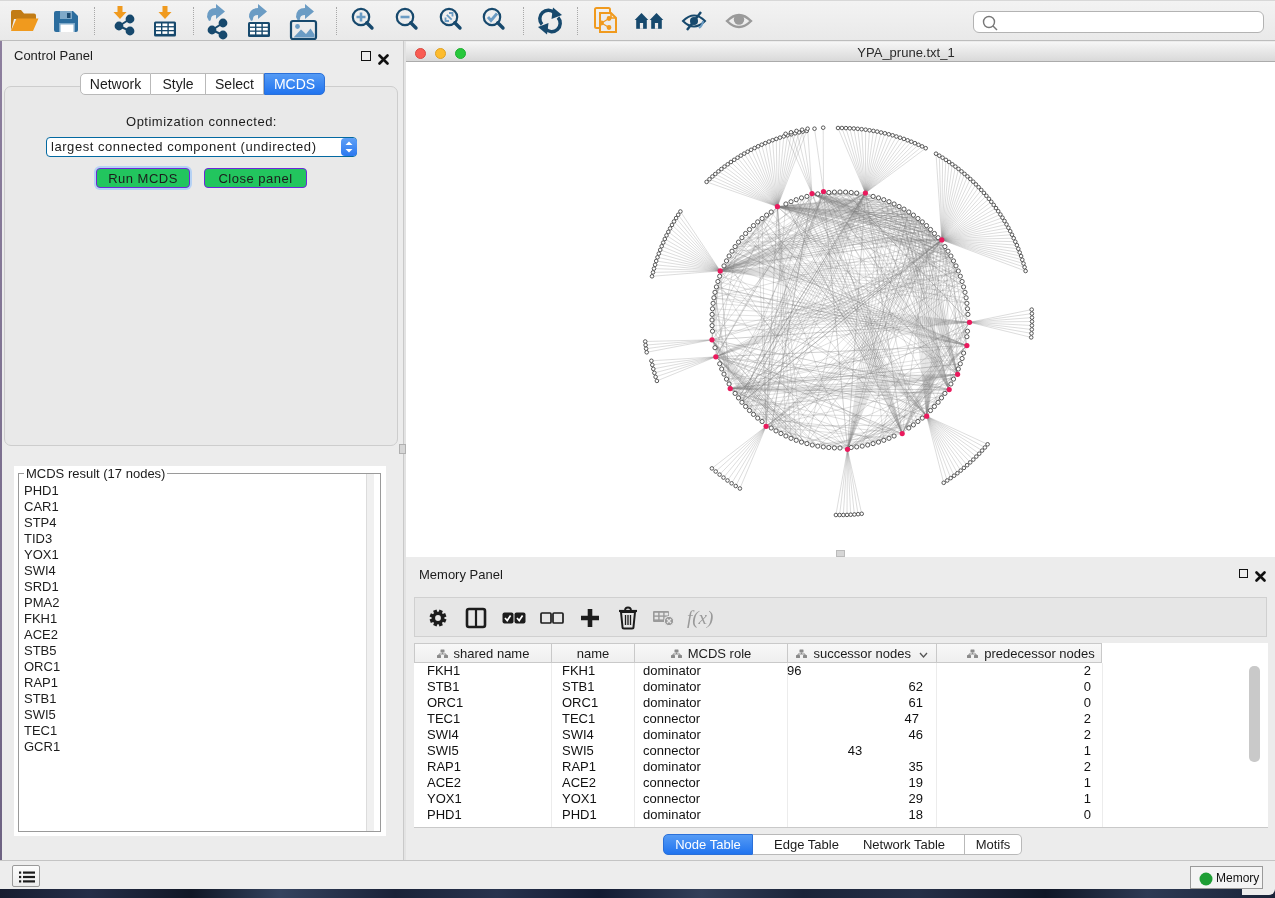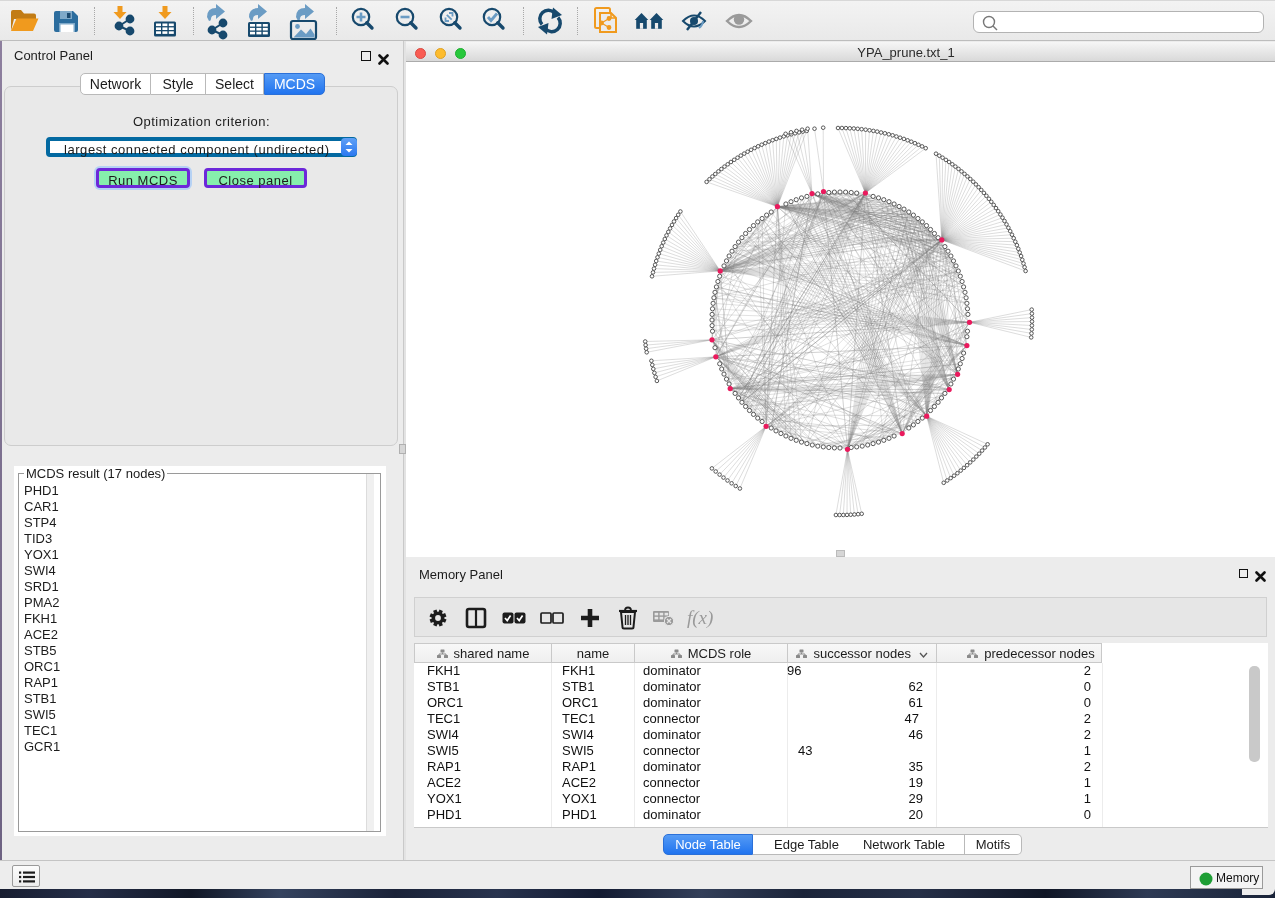--- a/index.html
+++ b/index.html
@@ -20,25 +20,25 @@
 #cp-max { left:361px; top:51px; width:10px; height:10px; border:1.5px solid #111; }
 #cp-close { left:378px; top:51px; }
 #cp-pane { left:4px; top:86px; width:394px; height:360px; background:#e9e9e9;
   border:1px solid #cdcdcd; border-radius:7px; }
 .tabrow { position:absolute; top:73px; height:22px; font-size:14px; z-index:5; }
 .tab { position:absolute; top:0; height:22px; background:#fff; border:1px solid #b9b9b9;
   color:#1c1c1c; text-align:center; line-height:21px; }
 .tab.sel { background:linear-gradient(#559bf5,#2174ef); color:#fff; border:1px solid #2b70d8; }
 #opt-label { left:0px; top:114px; width:403px; text-align:center; font-size:13px; color:#1c1c1c; letter-spacing:0.5px; }
 #opt-select { left:46px; top:137px; width:311px; height:20px; background:#fff;
-  border:4px solid #0369a1; border-radius:4px; font-size:13px; color:#1c1c1c;
-  line-height:18px; padding-left:14px; letter-spacing:0.55px; }
+  border:1px solid #0369a1; border-radius:4px; font-size:13px; color:#1c1c1c;
+  line-height:18px; padding-left:4px; letter-spacing:0.55px; }
 #opt-spin { left:341px; top:138px; width:16px; height:18px; border-radius:4px;
   background:linear-gradient(#5fa0f6,#2b78f0); }
-.btn { position:absolute; height:20px; background:#86efac; border:3px solid #6d28d9;
+.btn { position:absolute; height:20px; background:#22c55e; border:1px solid #6d28d9;
   border-radius:4px; font-size:13px; color:#1c1c1c; text-align:center; line-height:19px; letter-spacing:0.5px; }
 #btn-run { left:96px; top:168px; width:94px; box-shadow:0 0 0 2px #b6d2f4; }
 #btn-close { left:204px; top:168px; width:103px; }
 #mcds-white { left:14px; top:466px; width:372px; height:370px; background:#fff; }
 #mcds-border { left:18px; top:473px; width:363px; height:359px; border:1px solid #9a9a9a; }
 #mcds-legend { left:24px; top:466px; background:#fff; padding:0 2px; font-size:13px; color:#1c1c1c; }
 #mcds-list { left:24px; top:483px; font-size:13px; color:#1c1c1c; line-height:16px; }
 #mcds-scroll { left:366px; top:474px; width:8px; height:357px; background:#f0f0f0;
   border-left:1px solid #dcdcdc; }
 
@@ -209,21 +209,21 @@
 <div id="cp-close" class="abs"><svg width="11" height="11" viewBox="0 0 11 11">
       <path d="M1.5 1.5 L9.5 9.5 M9.5 1.5 L1.5 9.5" stroke="#111" stroke-width="2.6" stroke-linecap="round"></path>
     </svg></div>
 <div class="tabrow abs" style="left:0;width:403px;">
   <div class="tab" style="left:80px; width:71px; border-radius:5px 0 0 5px;">Network</div>
   <div class="tab" style="left:151px; width:55px; border-left:none;">Style</div>
   <div class="tab" style="left:206px; width:58px; border-left:none;">Select</div>
   <div class="tab sel" style="left:264px; width:61px; border-radius:0 5px 5px 0;">MCDS</div>
 </div>
 <div id="cp-pane" class="abs"></div>
-<div id="opt-label" class="abs">Optimization criterion:</div>
+<div id="opt-label" class="abs">Optimization connected:</div>
 <div id="opt-select" class="abs">largest connected component (undirected)</div>
 <div id="opt-spin" class="abs"><svg width="16" height="18">
       <path d="M4.5 7 L8 3.5 L11.5 7 Z" fill="#fff"></path>
       <path d="M4.5 11 L8 14.5 L11.5 11 Z" fill="#fff"></path>
     </svg></div>
 <div id="btn-run" class="btn abs">Run MCDS</div>
 <div id="btn-close" class="btn abs">Close panel</div>
 
 <div id="mcds-white" class="abs"></div>
 <div id="mcds-border" class="abs"></div>
@@ -1323,21 +1323,21 @@
         <span class="tc" style="left:13px">SWI4</span>
         <span class="tc" style="left:148px">SWI4</span>
         <span class="tc" style="left:229px">dominator</span>
         <span class="tc" style="left:373px; width:136px; text-align:right">46</span>
         <span class="tc" style="left:522px; width:155px; text-align:right">2</span>
       </div>
 <div class="trow" style="top:80px">
         <span class="tc" style="left:13px">SWI5</span>
         <span class="tc" style="left:148px">SWI5</span>
         <span class="tc" style="left:229px">connector</span>
-        <span class="tc" style="left:384px; width:136px; text-align:left">43</span>
+        <span class="tc" style="left:373px; width:136px; text-align:center">43</span>
         <span class="tc" style="left:522px; width:155px; text-align:right">1</span>
       </div>
 <div class="trow" style="top:96px">
         <span class="tc" style="left:13px">RAP1</span>
         <span class="tc" style="left:148px">RAP1</span>
         <span class="tc" style="left:229px">dominator</span>
         <span class="tc" style="left:373px; width:136px; text-align:right">35</span>
         <span class="tc" style="left:522px; width:155px; text-align:right">2</span>
       </div>
 <div class="trow" style="top:112px">
@@ -1351,21 +1351,21 @@
         <span class="tc" style="left:13px">YOX1</span>
         <span class="tc" style="left:148px">YOX1</span>
         <span class="tc" style="left:229px">connector</span>
         <span class="tc" style="left:373px; width:136px; text-align:right">29</span>
         <span class="tc" style="left:522px; width:155px; text-align:right">1</span>
       </div>
 <div class="trow" style="top:144px">
         <span class="tc" style="left:13px">PHD1</span>
         <span class="tc" style="left:148px">PHD1</span>
         <span class="tc" style="left:229px">dominator</span>
-        <span class="tc" style="left:373px; width:136px; text-align:right">20</span>
+        <span class="tc" style="left:373px; width:136px; text-align:right">18</span>
         <span class="tc" style="left:522px; width:155px; text-align:right">0</span>
       </div>
   </div>
   <div id="tb-bot"></div>
   <div id="vscroll"></div>
   <div class="btab sel" style="left:257px; width:90px; border-radius:5px 0 0 5px;" id="bt1">Node Table</div>
   <div class="btab" style="left:347px; width:108px; border-left:none;">Edge Table</div>
   <div class="btab" style="left:438px; width:121px; border-left:none;">Network Table</div>
   <div class="btab" style="left:559px; width:57px; border-radius:0 5px 5px 0; border-left:none;">Motifs</div>
 </div>

